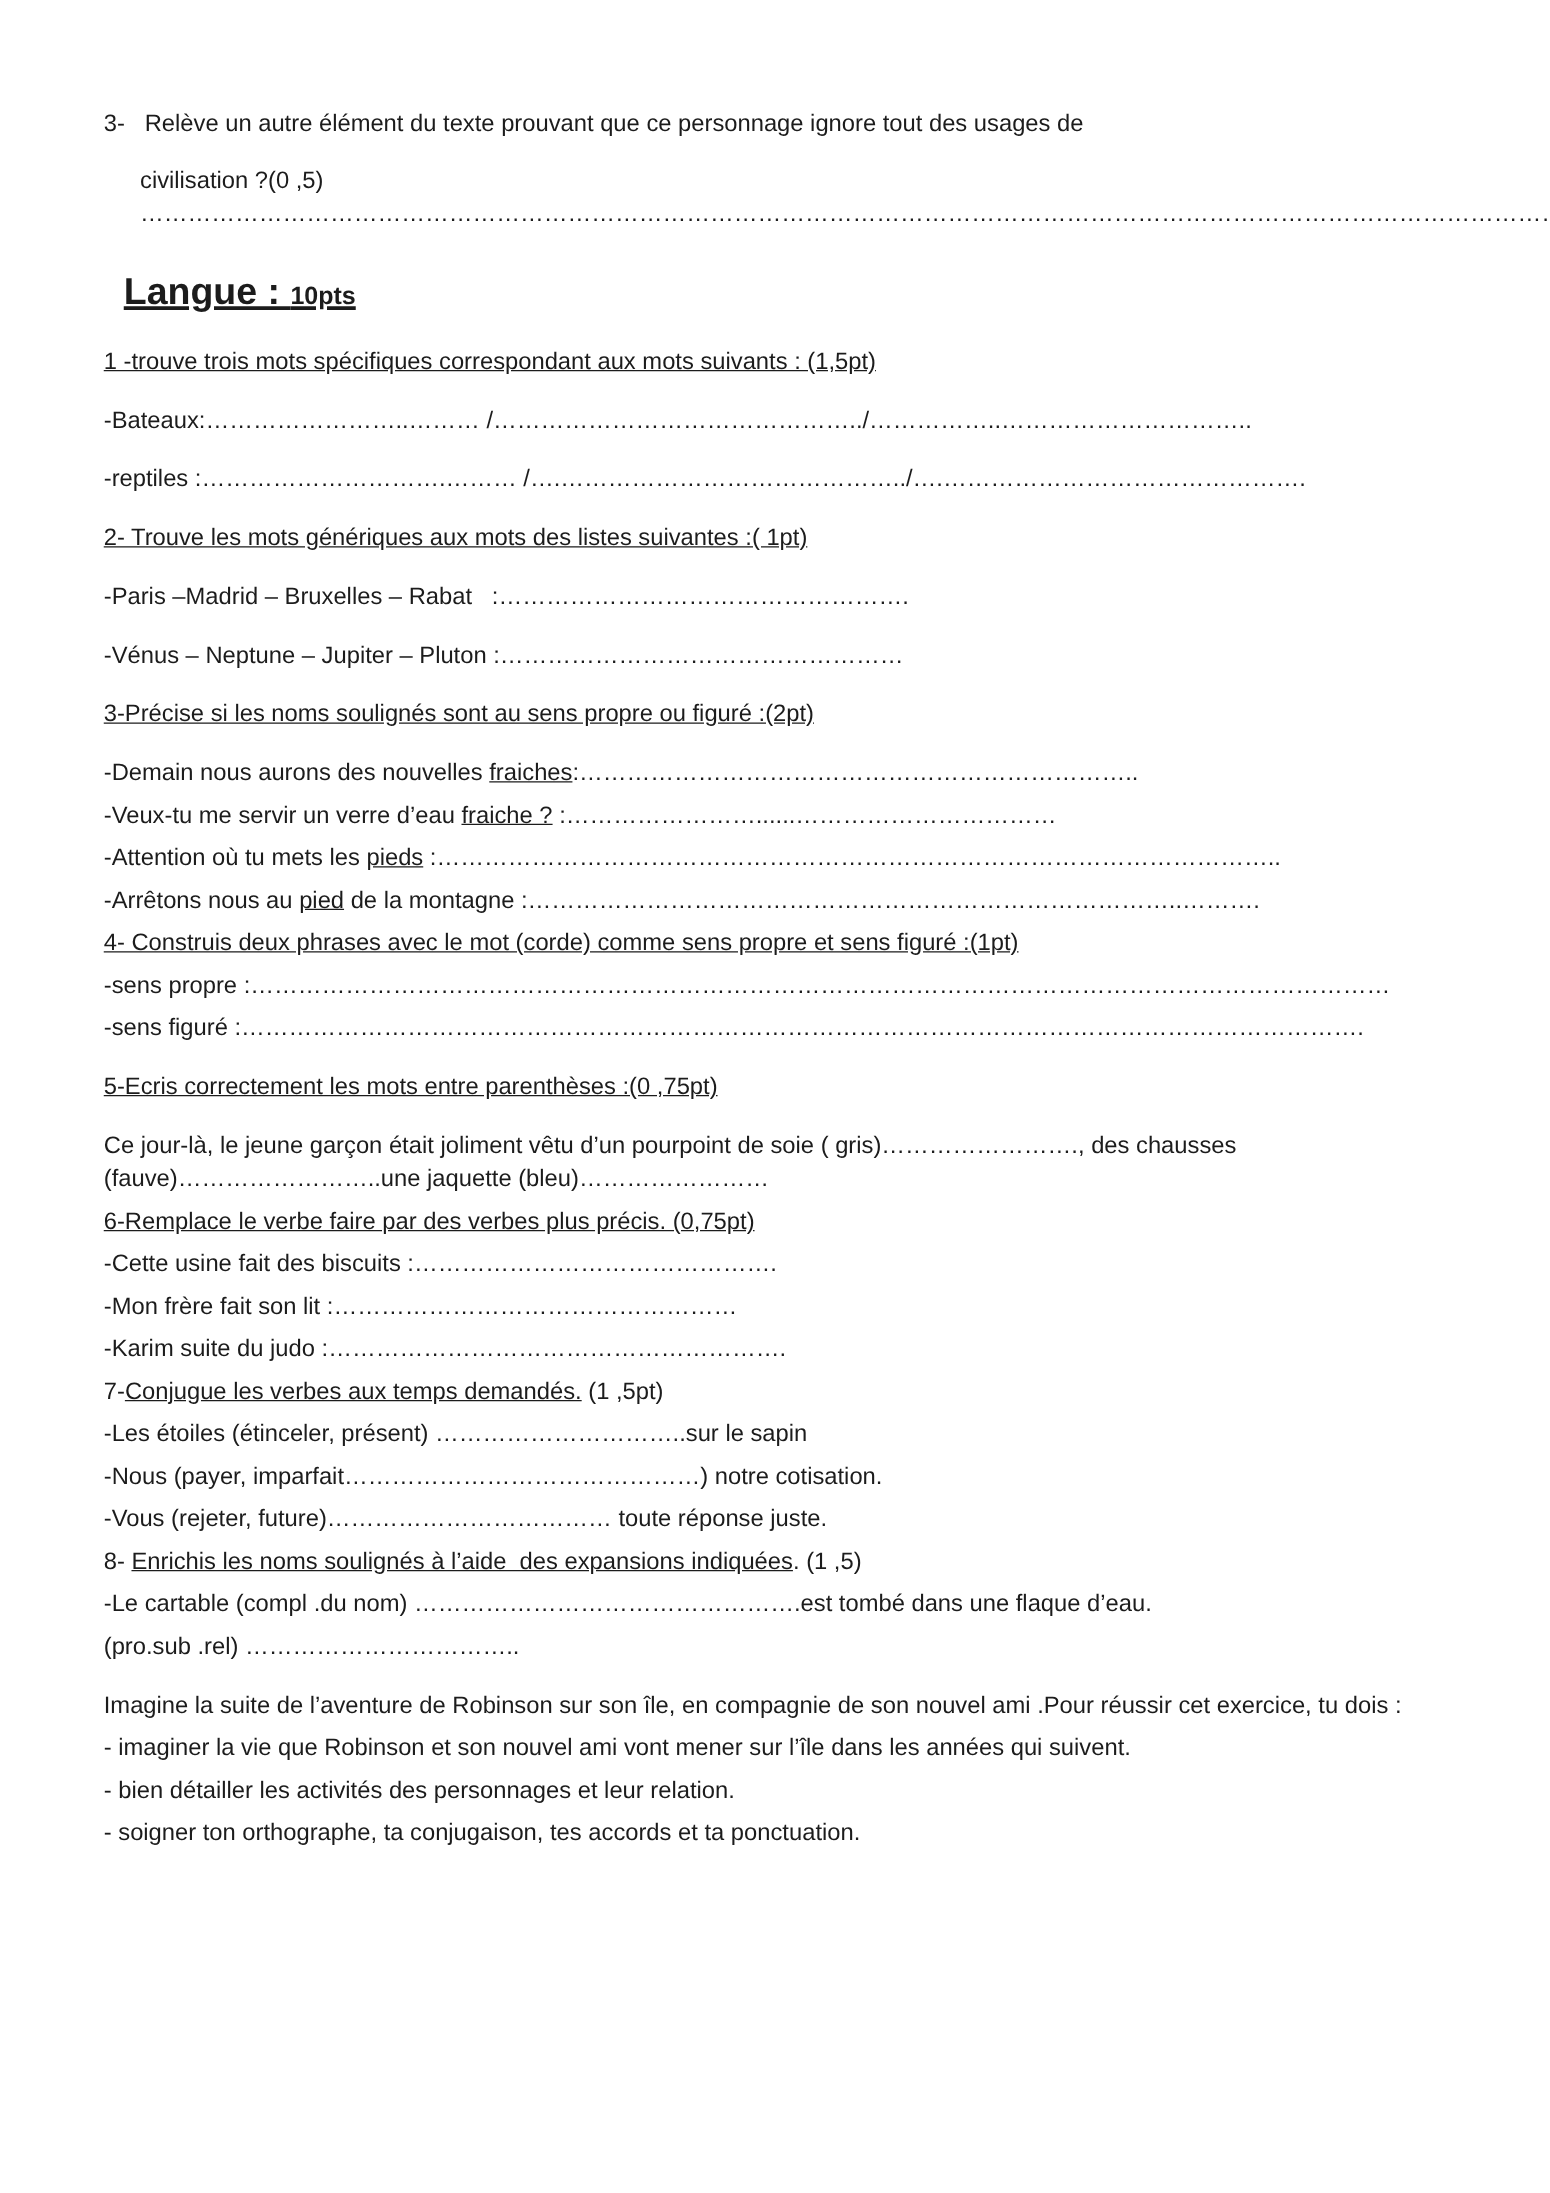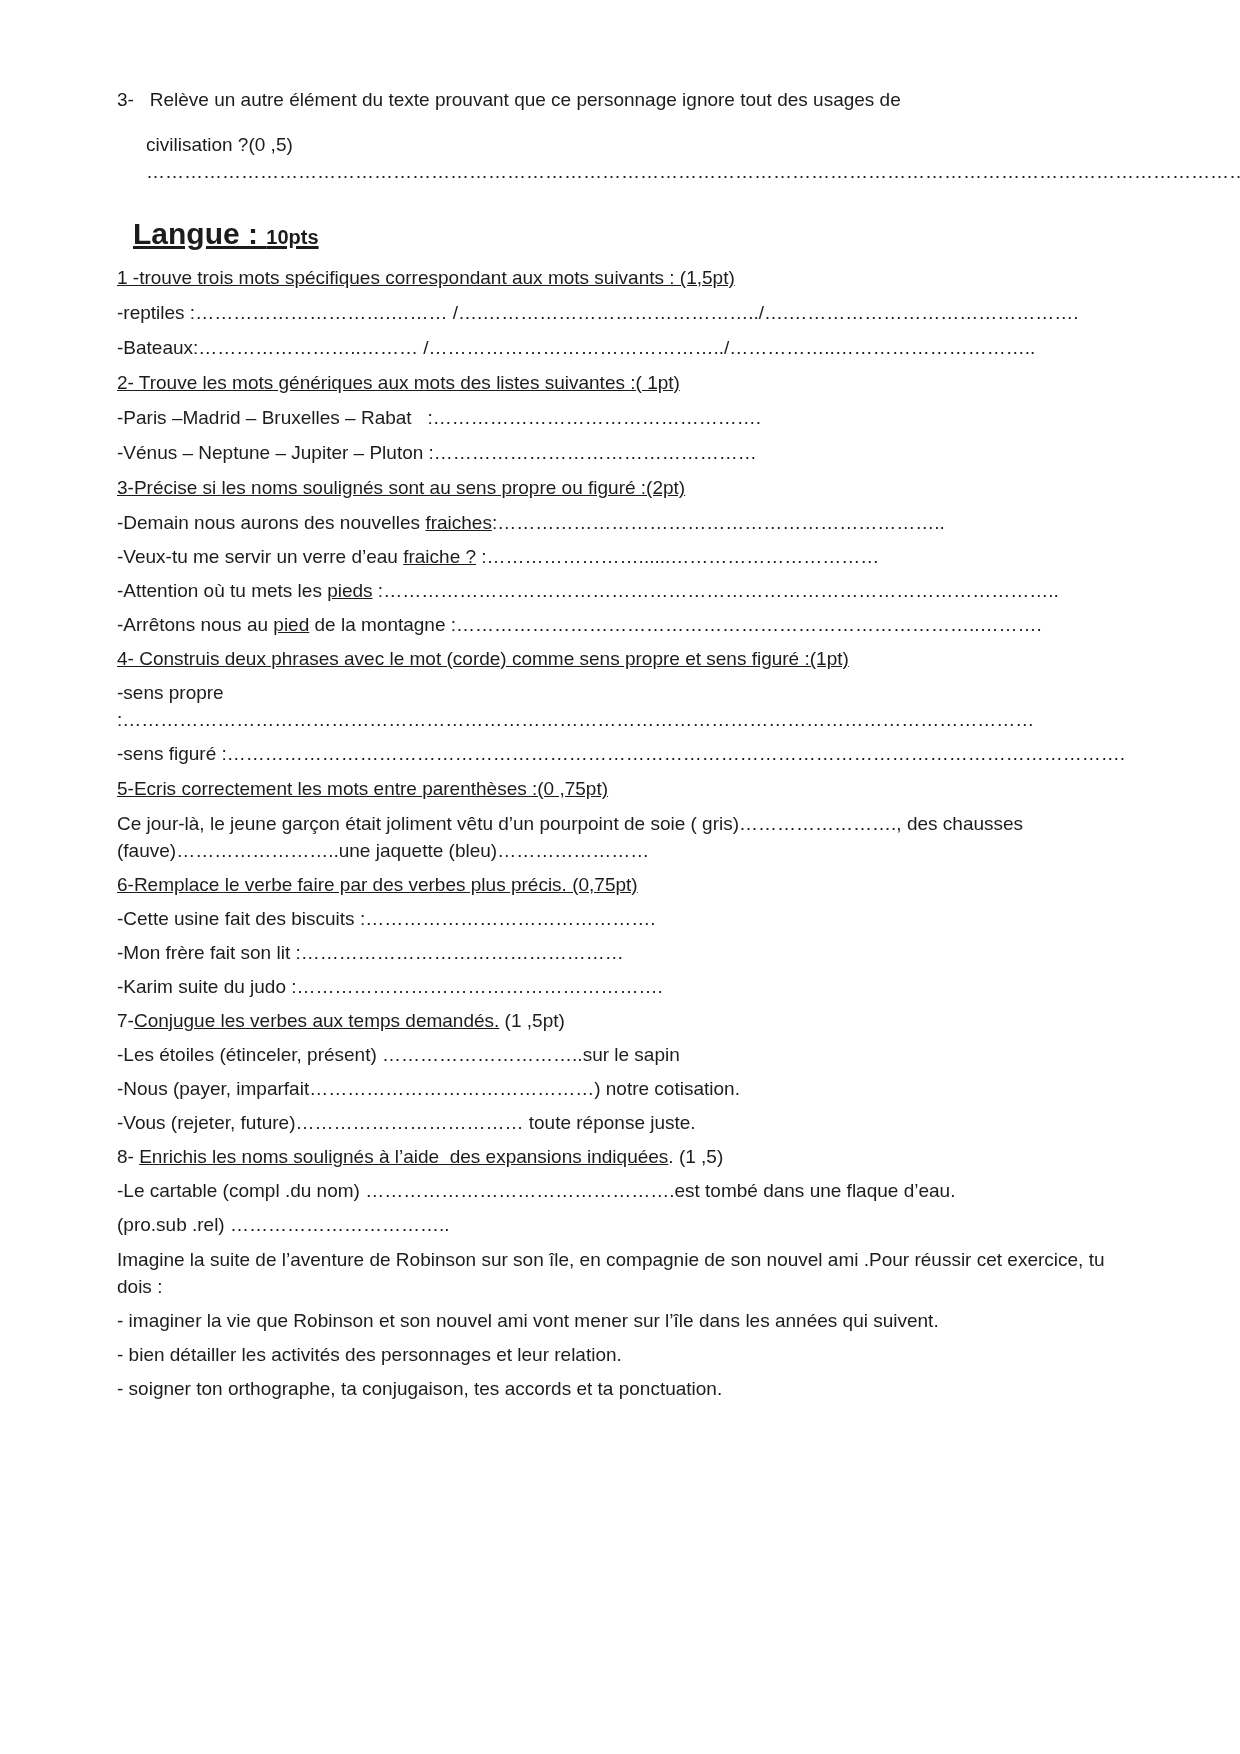--- a/index.html
+++ b/index.html
@@ -7,32 +7,32 @@
     padding: 0;
     background: #ffffff;
   }
   .page {
     position: relative;
     width: 1240px;
     height: 1754px;
     margin: 0 auto;
     background: #ffffff;
     box-sizing: border-box;
-    padding: 86px 105px 40px 117px;
+    padding: 86px 105px 40px 83px;
     font-family: "Liberation Sans", sans-serif;
     font-size: 19px;
     line-height: 27px;
     color: #1c1c1c;
     overflow: hidden;
   }
   p { margin: 0; white-space: pre-wrap; }
   .u { text-decoration: underline; text-align: center; }
   .u-full { text-decoration: underline; }
   .indent { margin-left: 29px; }
-  .gap-lg { margin-top: 8px; }
+  .gap-lg { margin-top: 20px; }
   .gap-md { margin-top: 18px; }
   .gap-sm { margin-top: 7px; }
   h1.langue-title {
     margin: 30px 0 0 16px;
     font-size: 30px;
     line-height: 37px;
     font-weight: bold;
     text-decoration: underline;
     white-space: pre-wrap;
   }
@@ -53,22 +53,22 @@
 
   <section>
     <p class="line">3-   Relève un autre élément du texte prouvant que ce personnage ignore tout des usages de</p>
     <p class="line gap-md indent">civilisation ?(0 ,5) ………………………………………………………………………………………………………………………………………………………………</p>
   </section>
 
   <h1 class="langue-title"><span>Langue :</span> <span class="pts">10pts</span></h1>
 
   <section>
     <p class="line u-full gap-lg">1 -trouve trois mots spécifiques correspondant aux mots suivants : (1,5pt)</p>
+    <p class="line gap-lg">-Bateaux:……………………..……… /………………………………………../……………..…………………………..</p>
     <p class="line gap-lg">-reptiles :………………………….……… /….……………………………………../….……………………………………….</p>
-    <p class="line gap-lg">-Bateaux:……………………..……… /………………………………………../……………..…………………………..</p>
   </section>
 
   <section>
     <p class="line u-full gap-lg">2- Trouve les mots génériques aux mots des listes suivantes :( 1pt)</p>
     <p class="line gap-lg">-Paris –Madrid – Bruxelles – Rabat   :…………………………………………….</p>
     <p class="line gap-lg">-Vénus – Neptune – Jupiter – Pluton :……………………………………………</p>
   </section>
 
   <section>
     <p class="line u-full gap-lg">3-Précise si les noms soulignés sont au sens propre ou figuré :(2pt)</p>

